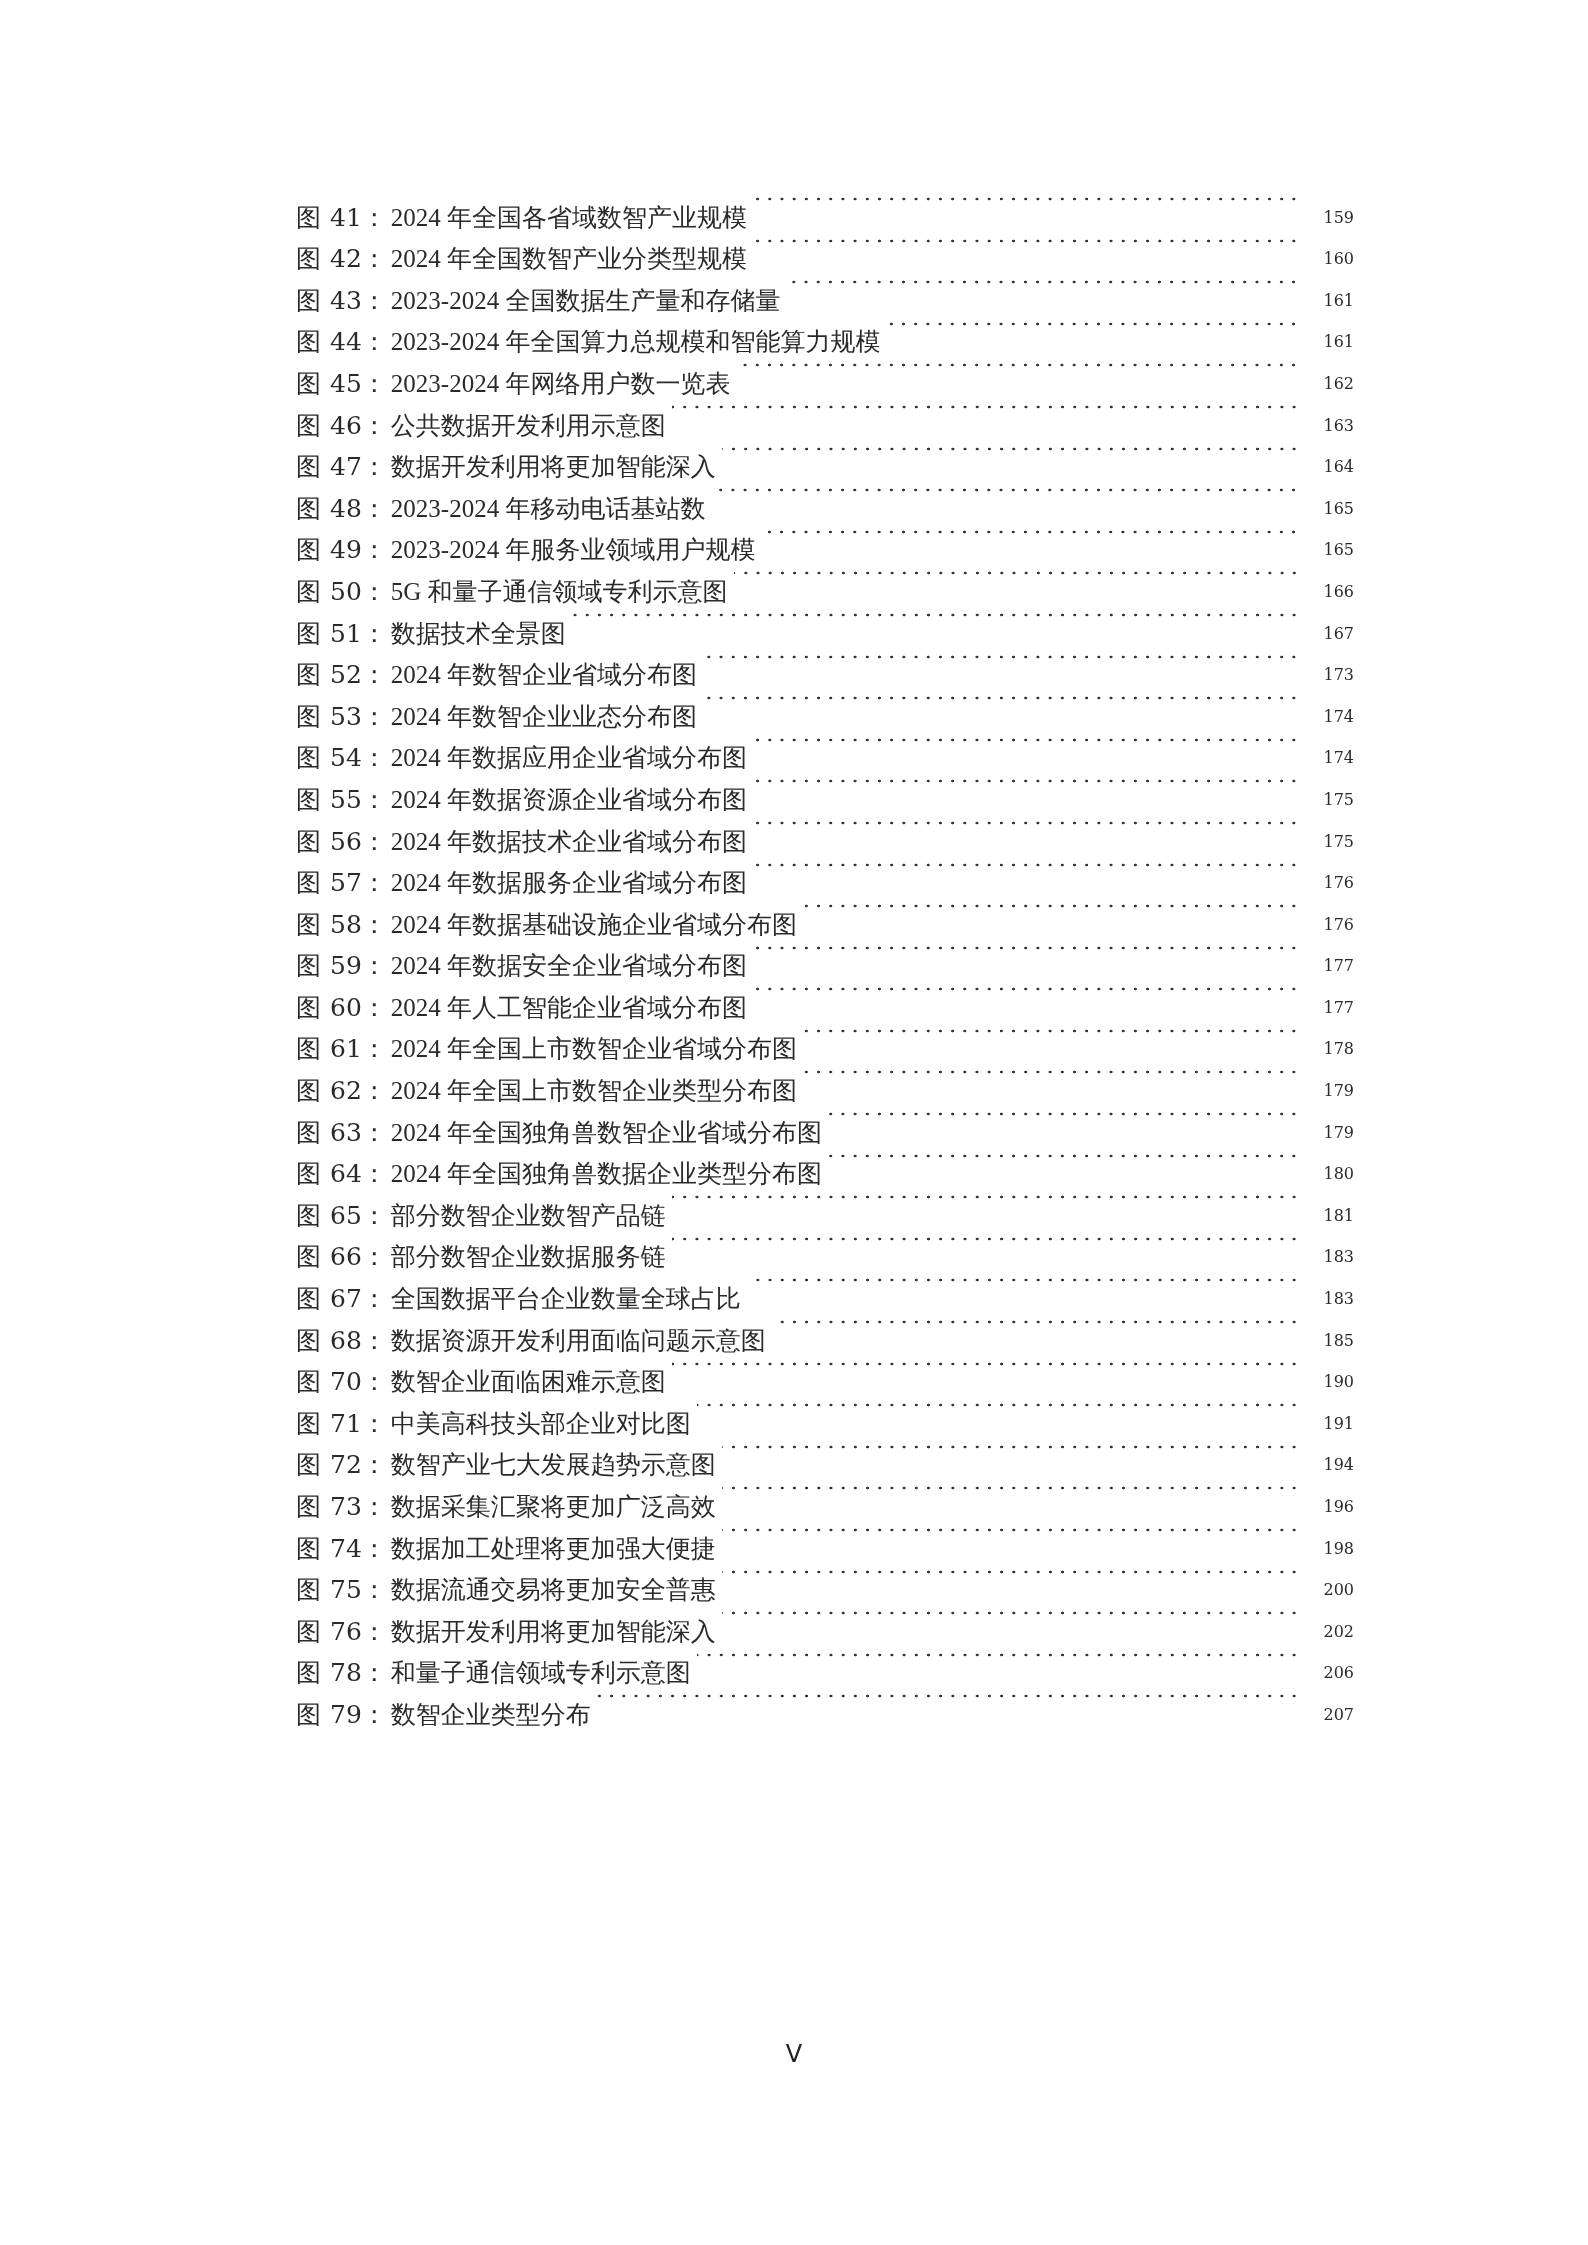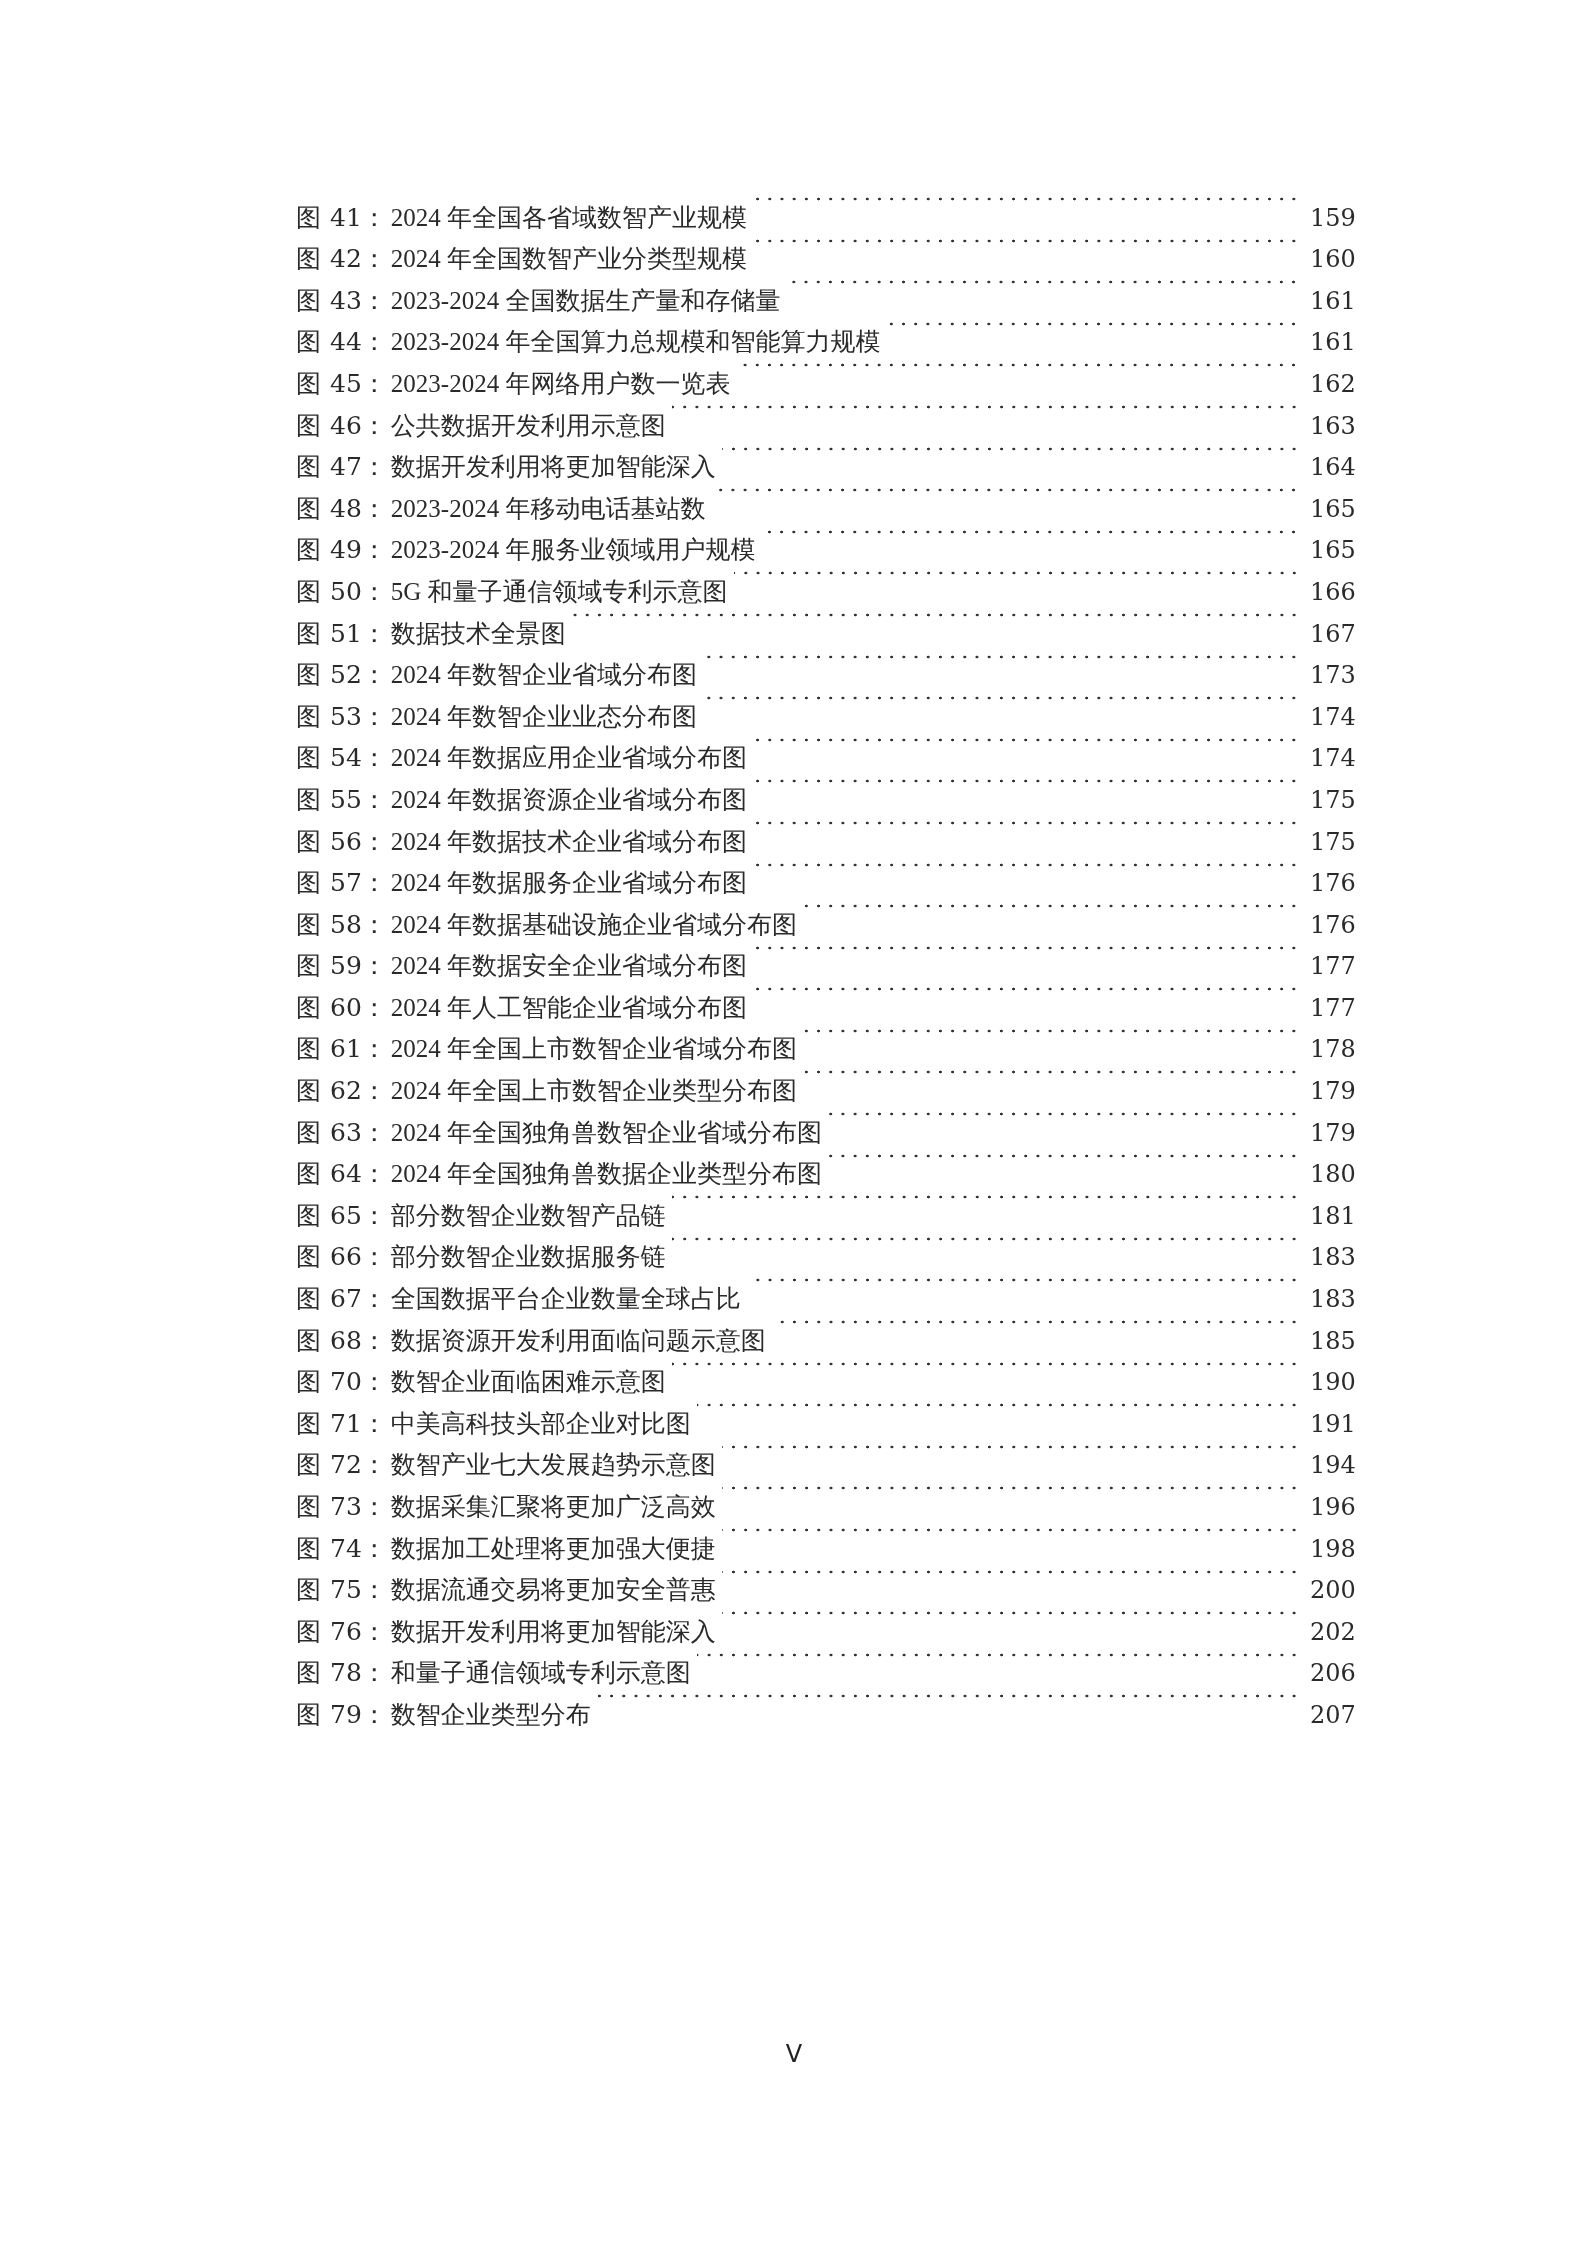--- a/index.html
+++ b/index.html
@@ -61,21 +61,21 @@
       background-size: 12.2px 8px;
       background-repeat: repeat-x;
       background-position: right center;
       position: relative;
       top: 1px;
     }
     .page-num {
       flex: 0 0 auto;
       width: 44px;
       text-align: right;
-      font-size: 24px;
+      font-size: 16px;
     }
     .page-footer {
       position: absolute;
       left: 0;
       width: 1588px;
       top: 2040px;
       text-align: center;
       font-size: 24px;
       font-family: "DejaVu Sans", "Liberation Sans", sans-serif;
       color: #222;

